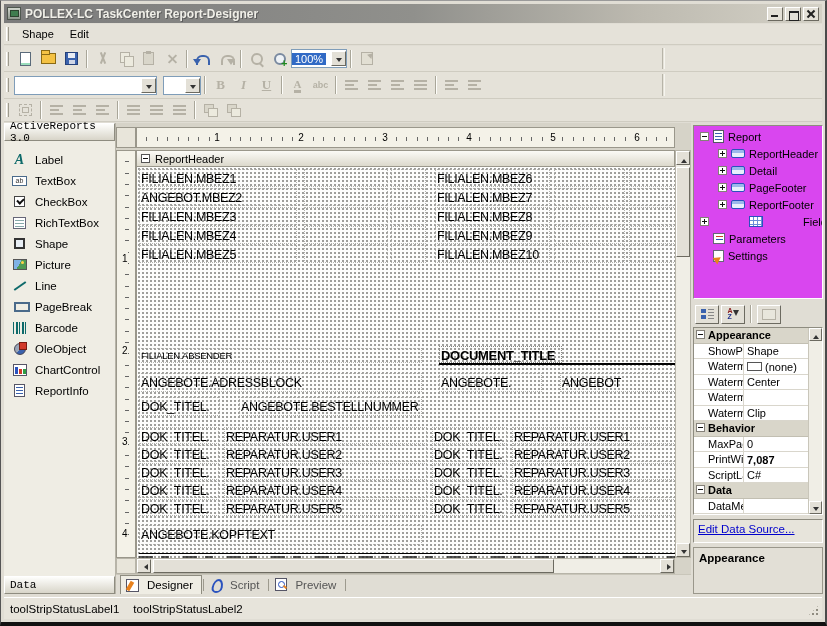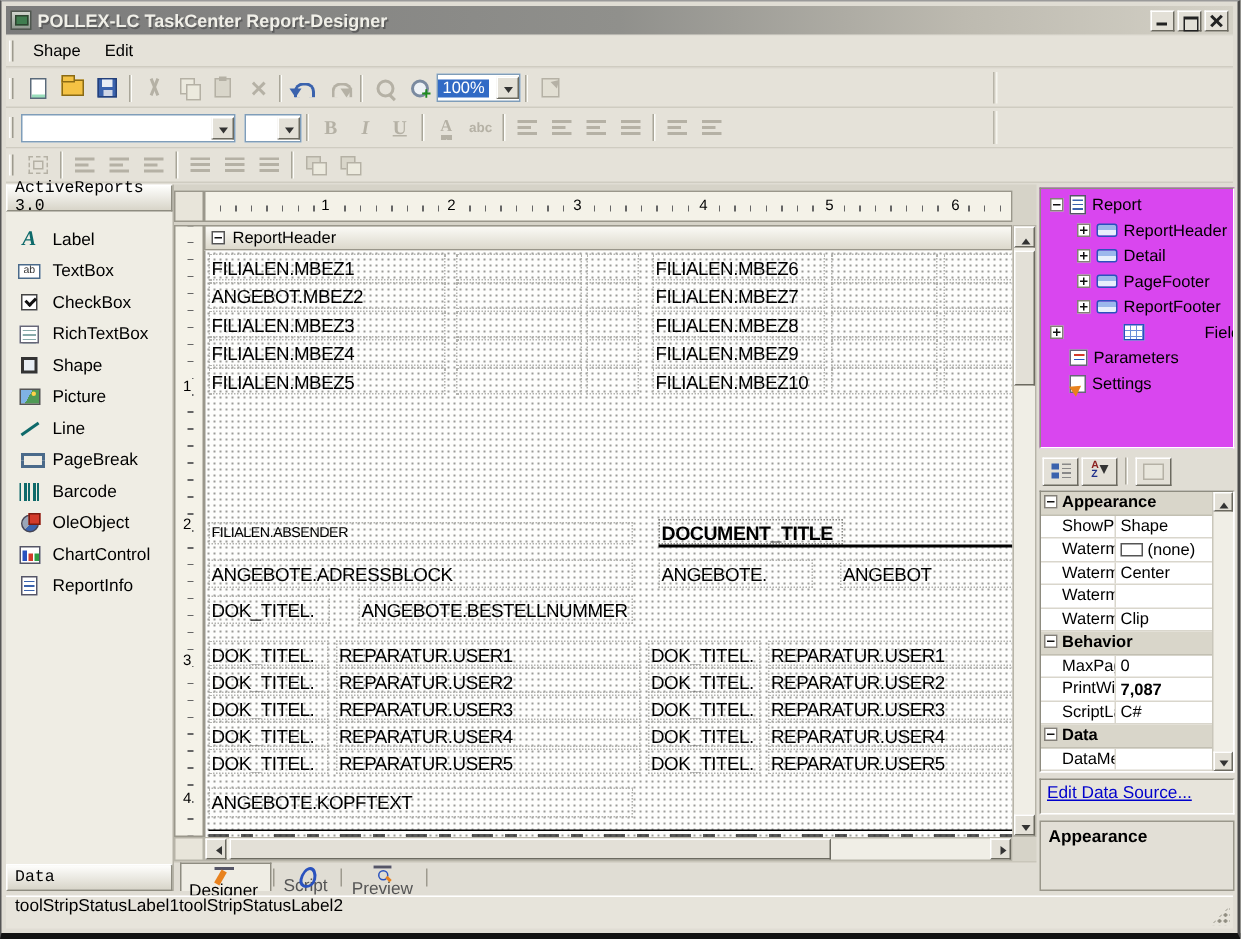--- a/index.html
+++ b/index.html
@@ -228,33 +228,33 @@
   .linkbox { position:absolute; left:0; right:0; top:396px; height:24px; background:#e7e4db;
     border:1px solid; border-color:#8e8c80 #fff #fff #8e8c80; padding:3px 4px; }
   .datalink { color:#0000cc; text-decoration:underline; font-size:11.5px; }
   .descbox { position:absolute; left:0; right:0; top:424px; bottom:0; background:#e2dfd6;
     border:1px solid #9a978b; padding:4px 5px; }
   .desc-title { font-weight:bold; font-size:11.5px; }
 
   
   .tabstrip { position:absolute; left:115px; bottom:28px; width:575px; height:20px;
     display:flex; align-items:flex-end; background:#e0ddd4; border-top:1px solid #c9c6ba; }
-  .tab { display:flex; align-items:center; gap:8px; padding:2px 8px 2px 5px; height:19px; font-size:11.5px; color:#555;flex-direction:column; }
+  .tab { display:flex; align-items:center; gap:8px; padding:2px 8px 2px 5px; height:19px; font-size:11.5px; color:#555; }
   .tab.active { background:#efede4; border:1px solid #8e8c80; border-bottom:none; color:#000; margin-left:4px; }
   .tab-sep { width:1px; height:12px; background:#9d9a8e; margin:0 1px 3px 1px; }
   .designer-icon{width:13px;height:13px;background:#fff;border:1px solid #556;position:relative;}
   .designer-icon::after{content:"";position:absolute;left:1px;top:1px;width:4px;height:10px;background:#e8821e;transform:rotate(30deg);}
   .script-icon{width:12px;height:13px;position:relative;font-family:"Liberation Serif",serif;}
   .script-icon::after{content:"";position:absolute;left:2px;top:1px;width:7px;height:10px;border:2px solid #2a52be;border-radius:50% 50% 50% 50%/60% 60% 40% 40%;transform:skewX(-12deg);}
   .preview-icon{width:12px;height:13px;background:#fff;border:1px solid #556;position:relative;}
   .preview-icon::before{content:"";position:absolute;left:2px;top:2px;width:5px;height:5px;border:1px solid #2a52be;border-radius:50%;}
   .preview-icon::after{content:"";position:absolute;left:7px;top:7px;width:4px;height:2px;background:#e8821e;transform:rotate(45deg);}
 
   .statusbar { position:absolute; left:3px; right:3px; bottom:3px; height:22px; background:#e7e4db;
-    border-top:1px solid #fff; display:flex; align-items:flex-start; padding-left:6px; font-size:11.5px; }
+    border-top:1px solid #fff; display:flex; align-items:center; padding-left:6px; gap:14px; font-size:11.5px; }
   .size-grip { position:absolute; right:2px; bottom:2px; width:13px; height:13px;
     background-image:radial-gradient(circle,#8f8c80 1px,transparent 1.4px);
     background-size:4px 4px; clip-path:polygon(100% 0,100% 100%,0 100%); }
 </style>
 </head>
 <body>
 
 <div class="window">
 
   <div class="titlebar">

